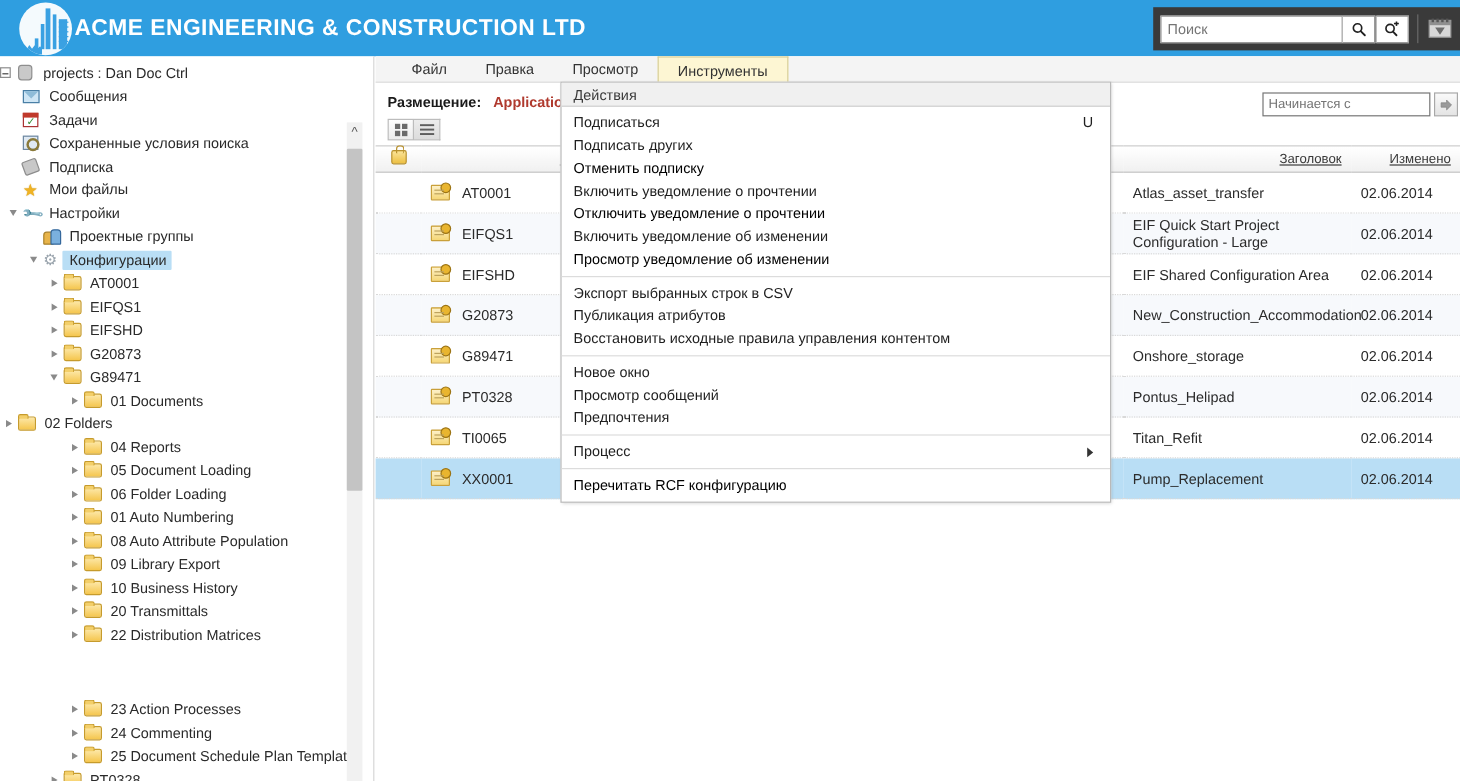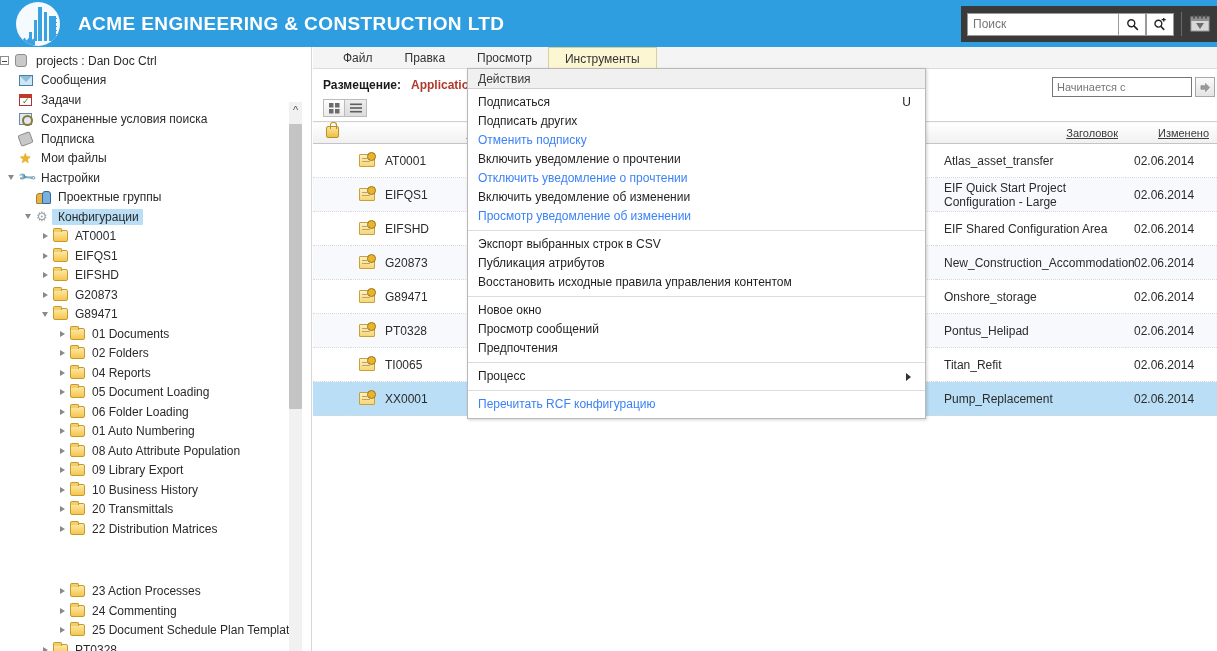--- a/index.html
+++ b/index.html
@@ -34,21 +34,20 @@
   .logo-circle::before {
     content: ""; position: absolute; left: 3px; bottom: 0;
     width: 16px; height: 11px;
     background: #3ba2e3;
     clip-path: polygon(0 55%, 10% 35%, 22% 55%, 34% 28%, 48% 55%, 62% 30%, 76% 55%, 90% 36%, 100% 55%, 100% 100%, 0 100%);
   }
   .stack {
     position: absolute; background: #3ba2e3;
   }
   .app-title {
-    margin-left: 16px;
     color: #ffffff;
     font-size: 19px;
     font-weight: bold;
     letter-spacing: .4px;
     font-family: "Liberation Sans", sans-serif;
   }
   .header-right {
     position: absolute; right: 0; top: 6px;
     height: 36px;
     display: flex; align-items: center;
@@ -295,21 +294,21 @@
   .menu-group { padding: 4px 0; }
   .menu-group + .menu-group { border-top: 1px solid #dcdcdc; }
   .mi {
     height: 19px; line-height: 19px;
     padding: 0 14px 0 10px;
     color: #1f1f1f;
     display:flex; align-items:center;
     cursor: pointer;
     white-space: nowrap;
   }
-  .mi.dis { color:#3b82f6; cursor:default; }
+  .mi.dis { color:#000000; cursor:default; }
   .mi .sp { flex: 1 1 auto; }
   .mi .acc { color:#1f1f1f; font-size:12px; padding-left:20px; }
   .mi .sub-arrow { width:0;height:0;border-left:5px solid #333;border-top:4px solid transparent;border-bottom:4px solid transparent;}
 </style>
 </head>
 <body>
 
 <div id="app">
 
   <div class="header">
@@ -478,21 +477,21 @@
           </div>
           <div class="tnode" style="padding-left: 55px;">
             <div class="tw">
               <span class="arr-r"></span>
             </div>
             <div class="ticon">
               <div class="ic-folder"></div>
             </div>
             <div class="lbl">01 Documents</div>
           </div>
-          <div class="tnode" style="padding-left: 55px;">
+          <div class="tnode" style="">
             <div class="tw">
               <span class="arr-r"></span>
             </div>
             <div class="ticon">
               <div class="ic-folder"></div>
             </div>
             <div class="lbl">02 Folders</div>
           </div>
           <div class="tnode" style="padding-left: 55px;">
             <div class="tw">

